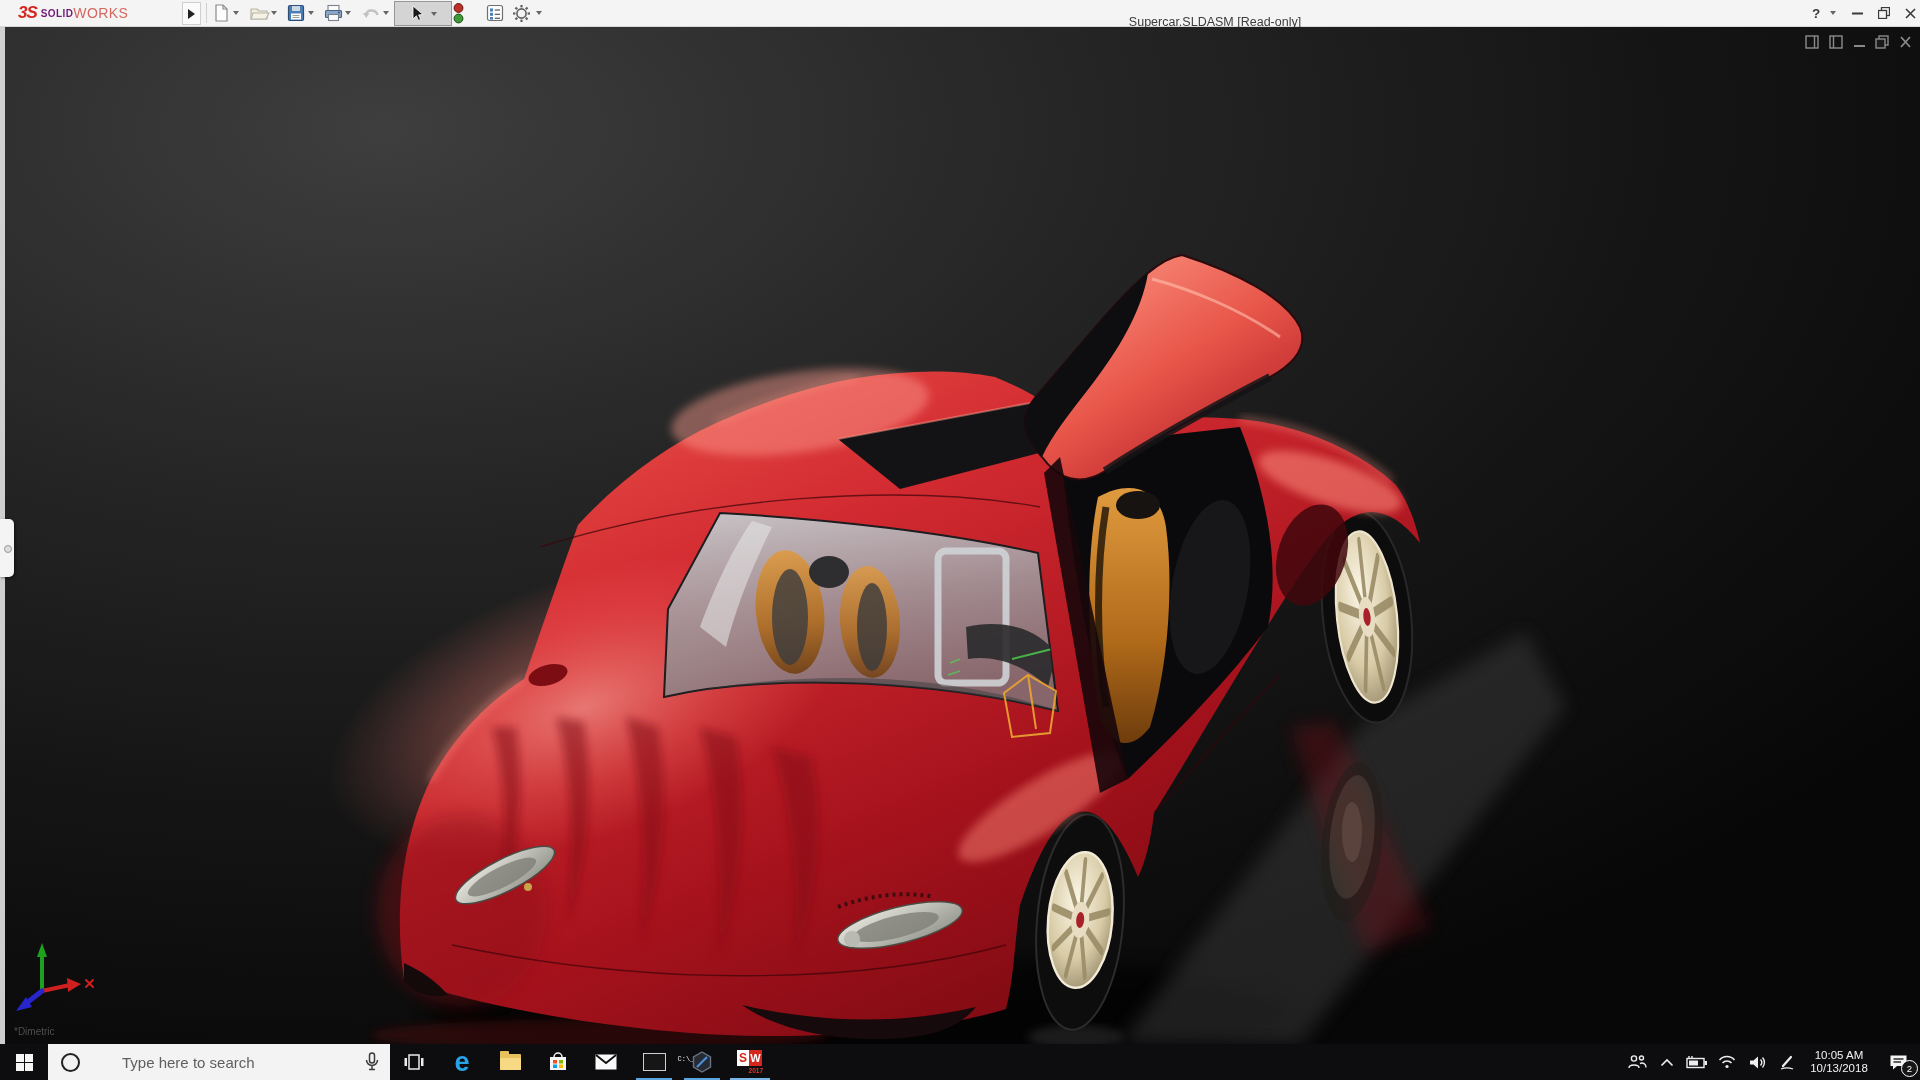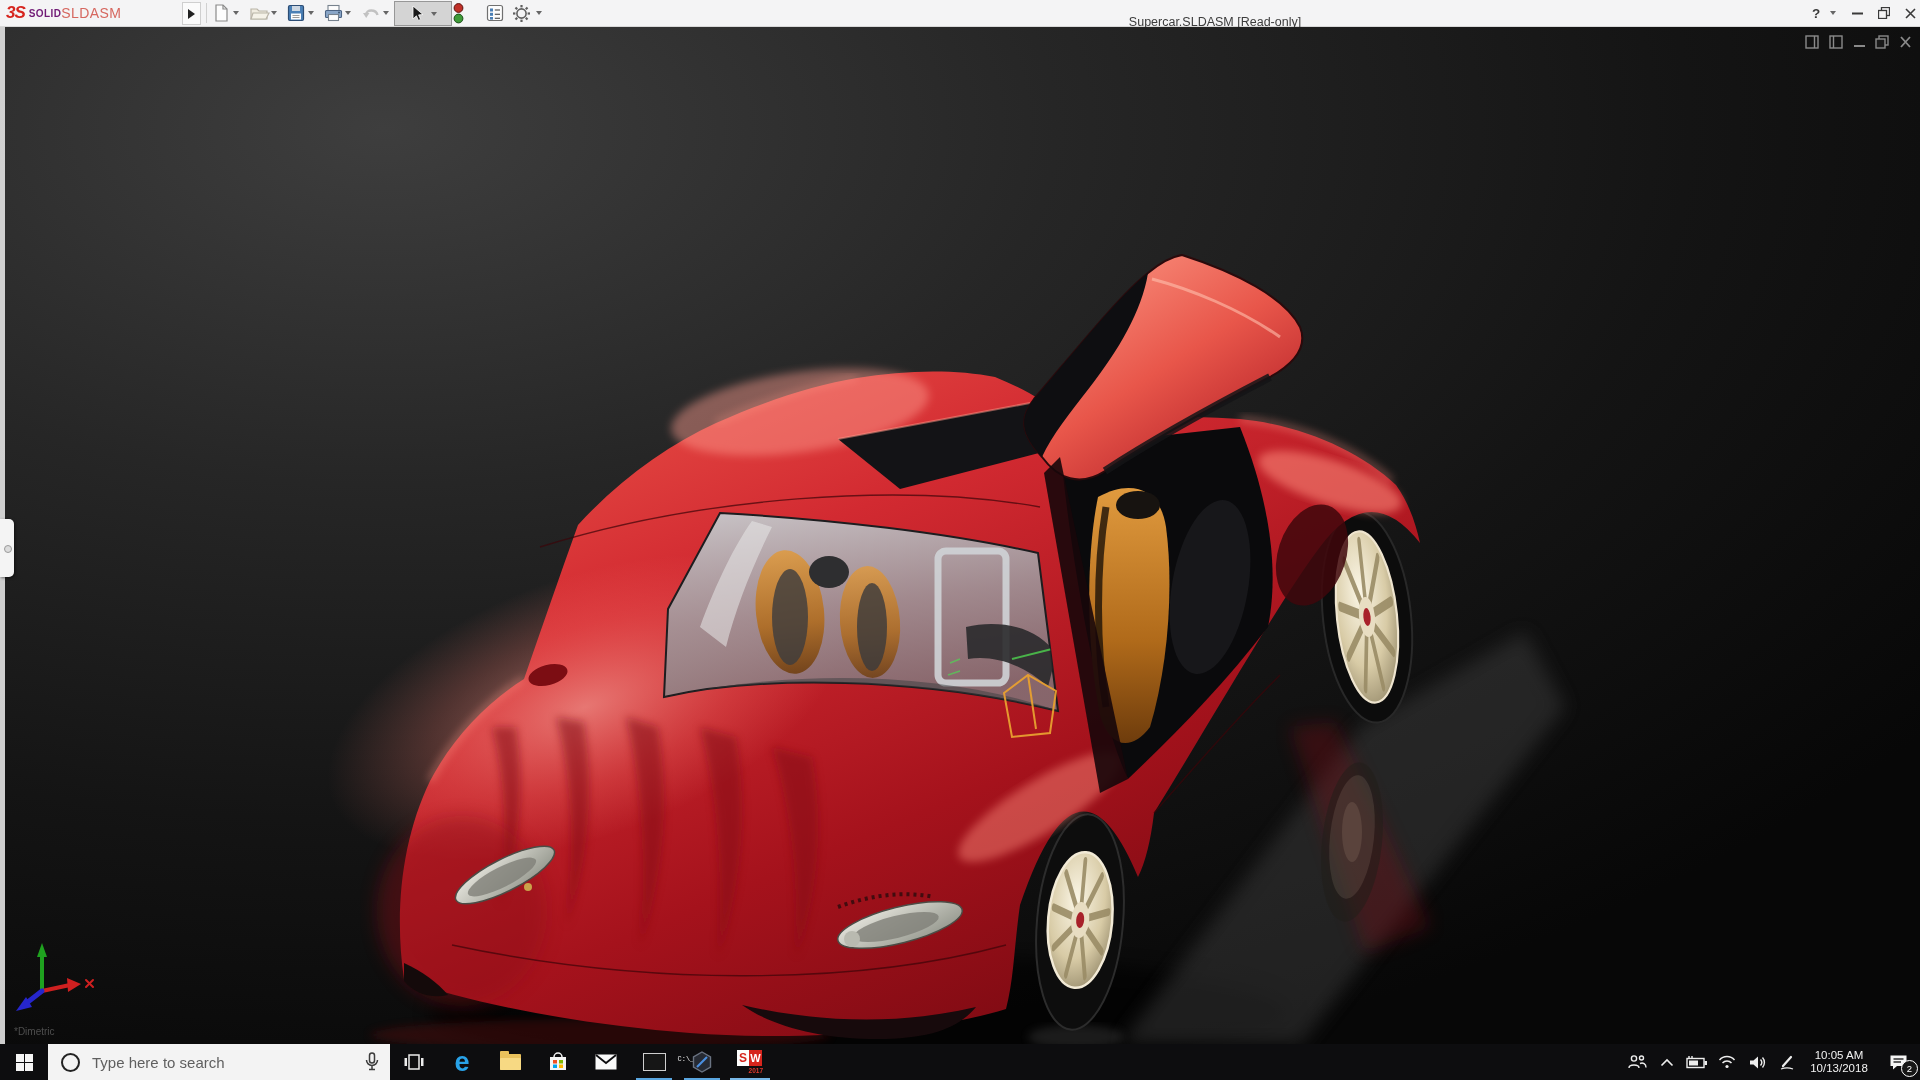--- a/index.html
+++ b/index.html
@@ -1,19 +1,19 @@
 <!DOCTYPE html>
 <html><head>
 <meta charset="utf-8">
 <style>
   html,body{margin:0;padding:0;background:#000;}
   #root{position:relative;width:1920px;height:1080px;overflow:hidden;font-family:"Liberation Sans",sans-serif;-webkit-font-smoothing:antialiased;}
   
   .titlebar{position:absolute;left:0;top:0;width:1920px;height:26px;background:#f4f4f5;border-bottom:1px solid #d8d8d8;}
-  .logo{position:absolute;left:6px;top:1px;height:24px;display:flex;align-items:center;}
+  .logo{position:absolute;left:18px;top:1px;height:24px;display:flex;align-items:center;}
   .brand-mark{color:#d6251e;font-size:17px;font-weight:bold;font-style:italic;letter-spacing:-1px;margin-right:4px;}
   .brand-bold{color:#701a75;font-size:10px;font-weight:bold;letter-spacing:.4px;}
   .brand-light{color:#d6675f;font-size:14px;font-weight:normal;letter-spacing:.4px;}
   .flyout-btn{position:absolute;left:182px;top:2px;width:17px;height:21px;background:#fbfbfb;border:1px solid #cfcfcf;display:flex;align-items:center;justify-content:center;}
   .flyout-tri{width:0;height:0;border-top:5px solid transparent;border-bottom:5px solid transparent;border-left:7px solid #222;}
   .tb-sep{position:absolute;left:206px;top:3px;width:1px;height:20px;background:#d0d0d0;}
   .tb-btn{position:absolute;top:3px;height:20px;display:flex;align-items:center;justify-content:center;}
   .caret{width:0;height:0;border-left:3.5px solid transparent;border-right:3.5px solid transparent;border-top:4px solid #666;}
   .sel-box{position:absolute;left:394px;top:1px;width:56px;height:23px;background:#d4d4d4;border:1px solid #979797;display:flex;align-items:center;justify-content:center;gap:6px;}
   .win-title{position:absolute;left:1215px;top:15px;transform:translateX(-50%);font-size:12.5px;color:#3c3c3c;white-space:nowrap;}
@@ -27,21 +27,21 @@
   .vp-controls{position:absolute;right:8px;top:8px;display:flex;gap:9px;align-items:center;}
   .vp-controls svg{display:block;}
   .view-label{position:absolute;left:14px;top:999px;font-size:10px;color:#4e4e4e;}
   .triad{position:absolute;left:4px;top:896px;}
   
   .taskbar{position:absolute;left:0;top:1044px;width:1920px;height:36px;background:#0d0d0f;display:flex;align-items:stretch;}
   .tb-slot{width:48px;height:36px;display:flex;align-items:center;justify-content:center;position:relative;flex:0 0 auto;}
   .tb-slot .ul{position:absolute;bottom:0;left:6px;right:6px;height:2px;background:#5aa6e0;}
   .start{width:48px;}
   .searchbox{width:342px;height:36px;background:#f3f3f3;display:flex;align-items:center;flex:0 0 auto;position:relative;}
-  .searchbox input{border:none;background:transparent;outline:none;font-size:15px;color:#555;font-family:"Liberation Sans",sans-serif;width:240px;}
+  .searchbox input{border:none;background:transparent;outline:none;font-size:15px;color:#555;font-family:"Liberation Sans",sans-serif;width:240px;margin-left:30px;}
   .searchbox input::placeholder{color:#5f5f5f;opacity:1;}
   .ring{width:15px;height:15px;border-radius:50%;border:2.2px solid #222;margin:0 10px 0 13px;}
   .mic{position:absolute;right:10px;top:8px;}
   .edge-e{font-size:27px;font-weight:bold;color:#28a2e8;line-height:1;}
   .tray{margin-left:auto;display:flex;align-items:center;flex:0 0 auto;}
   .tray-ic{width:30px;height:36px;display:flex;align-items:center;justify-content:center;}
   .clock{width:66px;text-align:center;color:#f2f2f2;font-size:11.5px;line-height:13px;padding:0 4px;}
   .action{position:relative;width:44px;height:36px;display:flex;align-items:center;justify-content:center;}
   .badge{position:absolute;right:2px;bottom:3px;width:15px;height:15px;border-radius:50%;background:#161616;border:1.5px solid #fff;color:#fff;font-size:9.5px;display:flex;align-items:center;justify-content:center;}
   .cmd-ic{width:21px;height:16px;background:#161616;border:1px solid #cfcfcf;position:relative;}
@@ -57,21 +57,21 @@
 </style>
 </head>
 <body>
 
 <div id="root">
 
   <div class="titlebar">
     <div class="logo">
       <span class="brand-mark">3S</span>
       <span class="brand-bold">SOLID</span>
-        <span class="brand-light">SLDASM</span>
+        <span class="brand-light">WORKS</span>
     </div>
     <div class="flyout-btn">
         <div class="flyout-tri"></div>
       </div>
     <div class="tb-sep"></div>
 
     <div class="tb-btn" style="left:212px;">
       <svg width="18" height="18" viewBox="0 0 18 18">
         <path d="M4 1 L11 1 L15 5 L15 17 L4 17 Z" fill="#fdfdfd" stroke="#8a8a8a" stroke-width="1.2"></path>
         <path d="M11 1 L11 5 L15 5" fill="none" stroke="#8a8a8a" stroke-width="1.2"></path>

